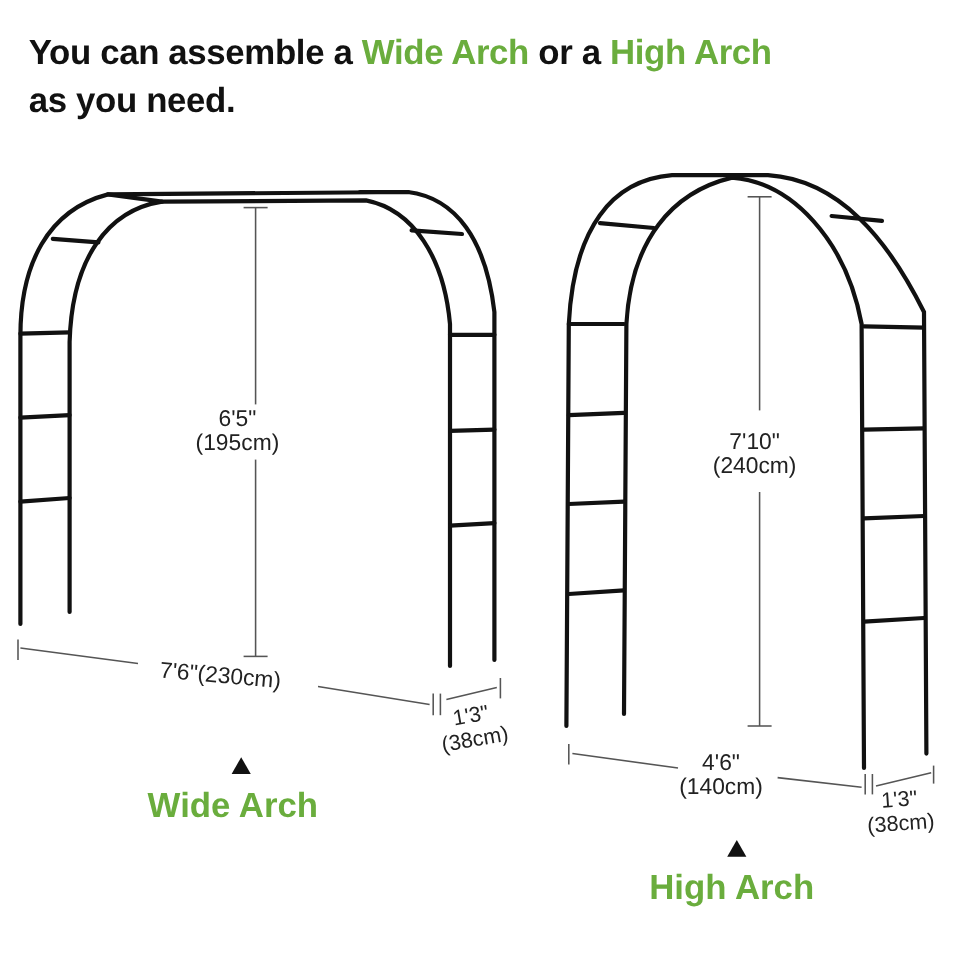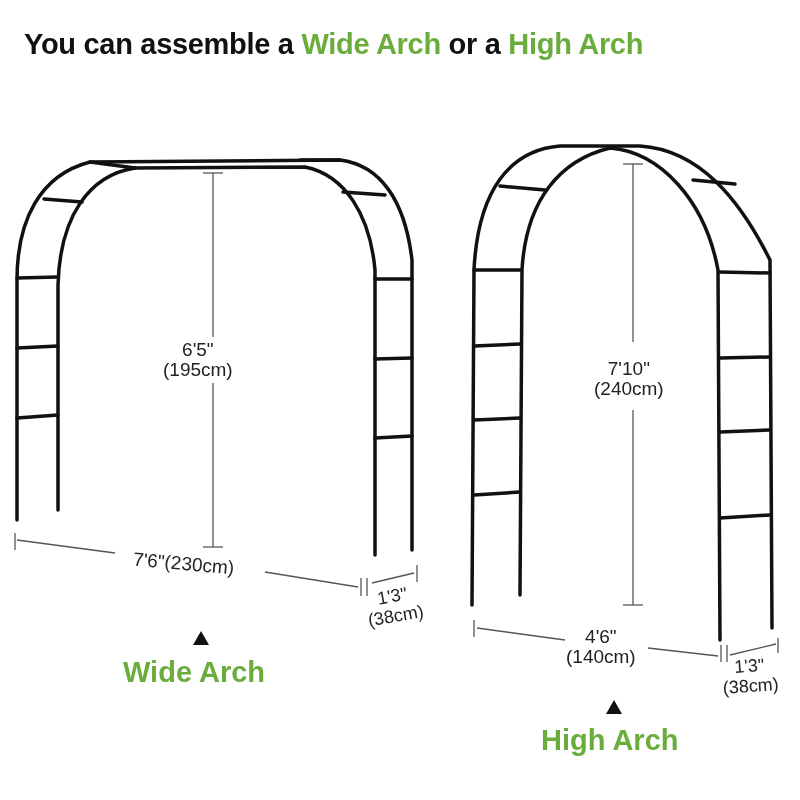--- a/index.html
+++ b/index.html
@@ -9,20 +9,21 @@
     svg.art { position:absolute; left:0; top:0; width:800px; height:800px; }
     .dim { position:absolute; font-size:19px; line-height:20px; color:#222; text-align:center; white-space:nowrap; }
     .label { position:absolute; font-weight:bold; font-size:29px; color:#6aad3d; white-space:nowrap; }
     .tri { position:absolute; width:0; height:0; border-left:8px solid transparent; border-right:8px solid transparent; border-bottom:14px solid #111; }
   </style>
 </head>
 <body>
 
 <div class="headline">
   <div><span>You can assemble a </span><span class="green">Wide Arch</span><span> or a </span><span class="green">High Arch</span></div>
+  <div>as you need.</div>
 </div>
 
 <svg class="art" viewBox="0 0 800 800">
 
   <g fill="none" stroke="#111" stroke-width="3.5" stroke-linecap="round">
 
     <path d="M17 520 L17 280 C17 220 40 175 90 162 L340 160 C380 165 405 200 412 260 L412 550"></path>
 
     <path d="M58 510 L58 285 C60 215 90 175 135 168 L305 167 C345 175 370 215 375 270 L375 555"></path>
 

